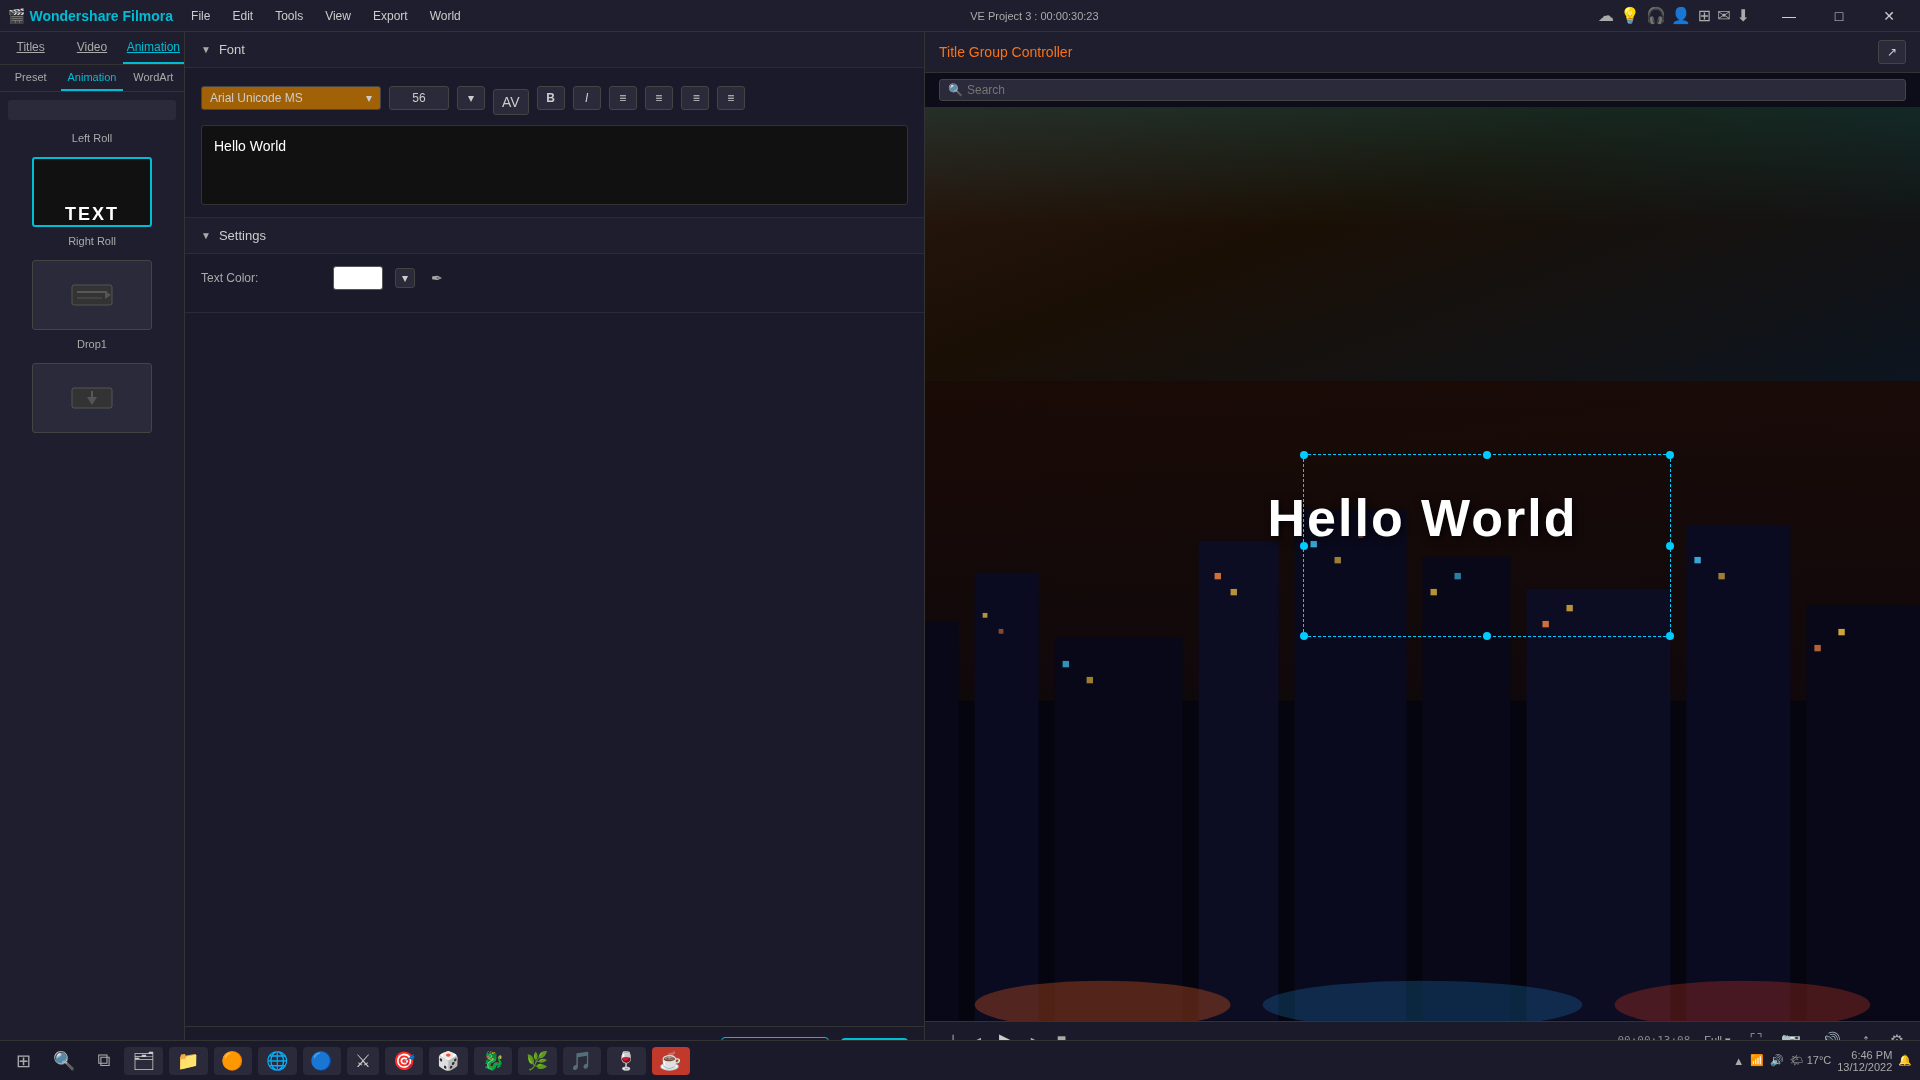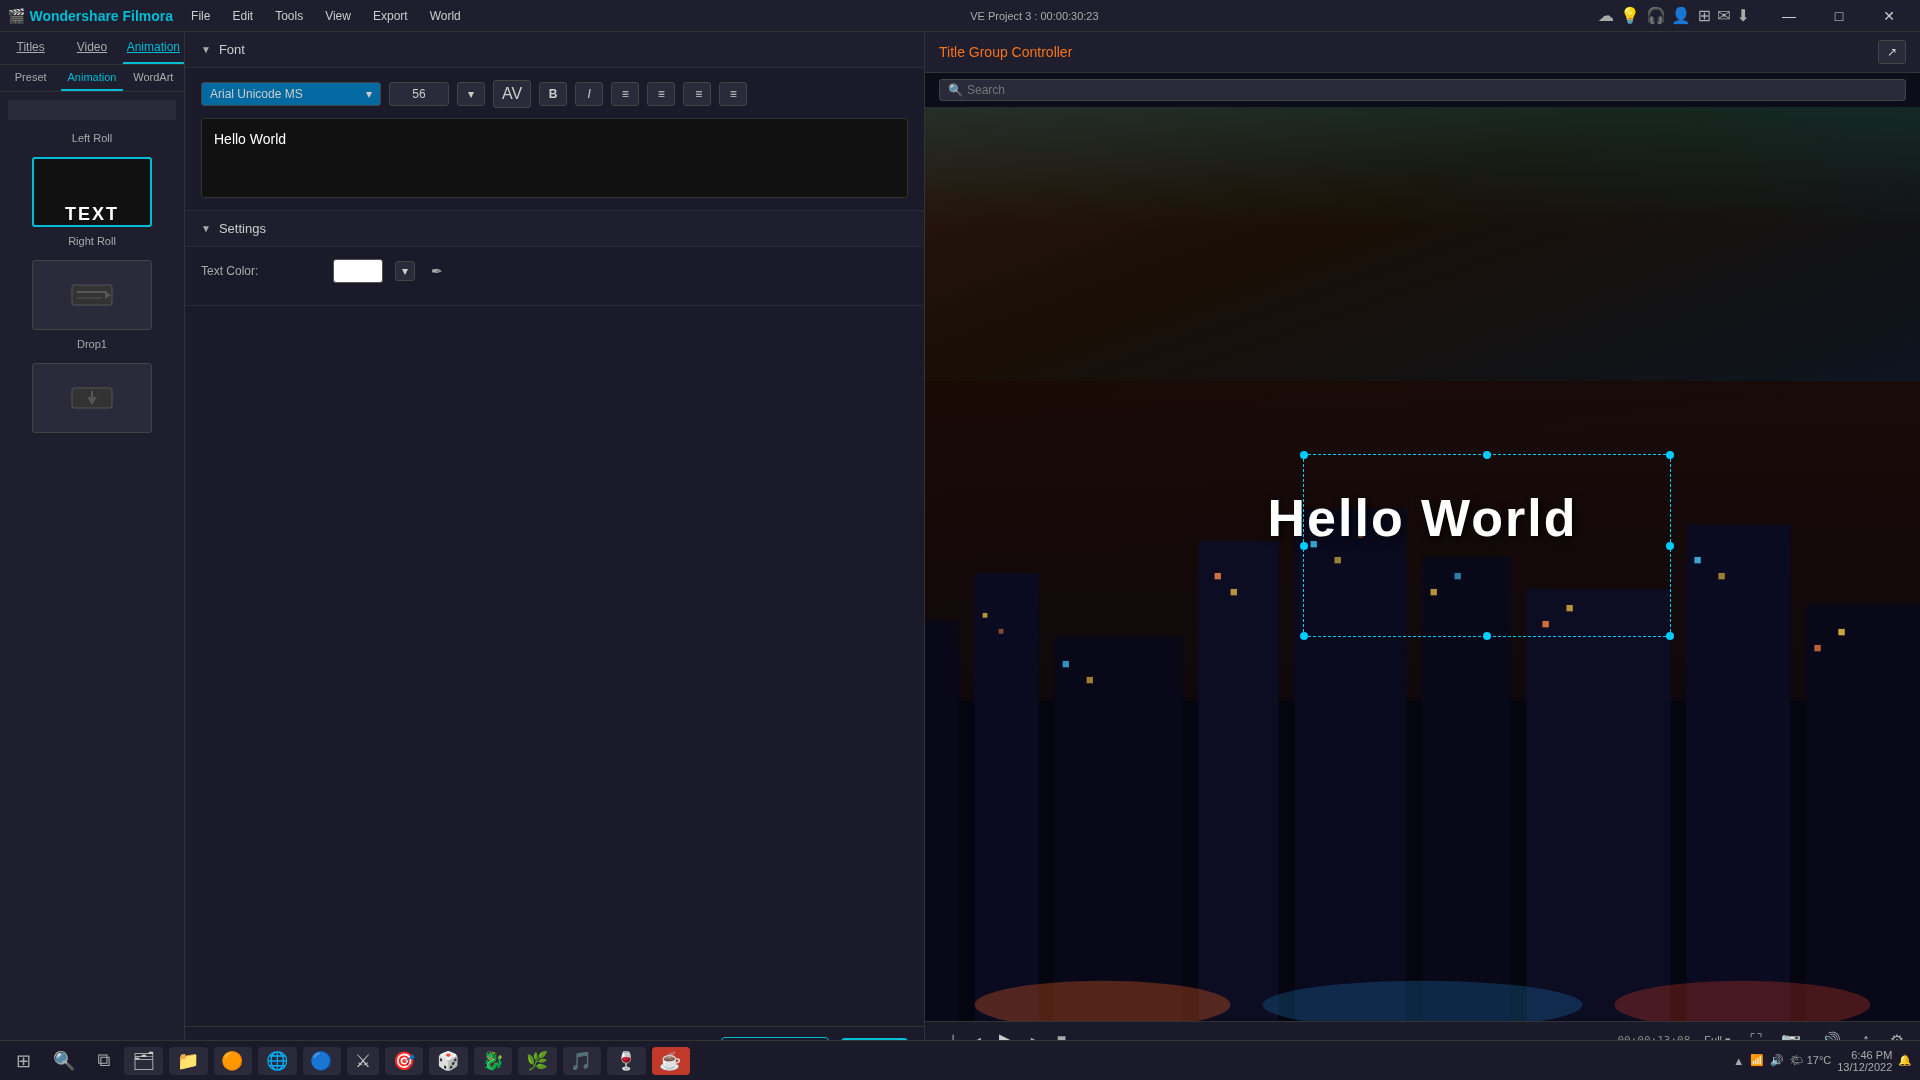--- a/index.html
+++ b/index.html
@@ -38,21 +38,21 @@
     
     #center-panel { width: 740px; background: #1a1a2a; border-right: 1px solid #333; display: flex; flex-direction: column; }
     #editor-area { flex: 1; padding: 0; overflow-y: auto; }
     .section-header { display: flex; align-items: center; padding: 10px 16px; background: #1e1e2e; border-bottom: 1px solid #2a2a3a; cursor: pointer; user-select: none; }
     .section-header .arrow { color: #aaa; margin-right: 8px; font-size: 10px; }
     .section-header .section-title { font-size: 13px; color: #ccc; font-weight: 500; }
     .section-content { padding: 12px 16px; border-bottom: 1px solid #2a2a3a; }
 
     
     .font-row { display: flex; align-items: center; gap: 8px; margin-bottom: 10px; }
-    .font-select { background: #0369a1; border: 1px solid #444; color: #ccc; padding: 4px 8px; border-radius: 3px; font-size: 12px; width: 180px; cursor: pointer; display: flex; align-items: center; justify-content: space-between; }
+    .font-select { background: #a16207; border: 1px solid #444; color: #ccc; padding: 4px 8px; border-radius: 3px; font-size: 12px; width: 180px; cursor: pointer; display: flex; align-items: center; justify-content: space-between; }
     .font-size-input { background: #2a2a3a; border: 1px solid #444; color: #ccc; padding: 4px 6px; border-radius: 3px; font-size: 12px; width: 60px; text-align: center; }
     .font-btn { background: #2a2a3a; border: 1px solid #444; color: #ccc; padding: 4px 8px; border-radius: 3px; cursor: pointer; font-size: 12px; min-width: 28px; text-align: center; }
     .font-btn.bold { font-weight: bold; }
     .font-btn.italic { font-style: italic; }
     .text-editor { background: #111; border: 1px solid #333; color: #fff; padding: 12px; border-radius: 3px; font-size: 14px; min-height: 80px; width: 100%; outline: none; font-family: Arial; }
 
     
     .setting-row { display: flex; align-items: center; margin-bottom: 10px; gap: 12px; }
     .setting-label { color: #aaa; font-size: 12px; width: 120px; }
     .color-picker-btn { width: 50px; height: 24px; background: white; border: 1px solid #555; border-radius: 3px; cursor: pointer; display: inline-block; }
@@ -200,21 +200,21 @@
         <span class="section-title">Font</span>
       </div>
       <div class="section-content">
         <div class="font-row">
           <div class="font-select">
             <span>Arial Unicode MS</span>
             <span>▾</span>
           </div>
           <div class="font-size-input">56</div>
           <div class="font-btn">▾</div>
-          <div class="font-btn" style="font-size:16px;">AV</div>
+          <div class="font-btn" style="font-size:14px;margin-top:9px;">AV</div>
           <div class="font-btn bold">B</div>
           <div class="font-btn italic">I</div>
           <div class="font-btn">≡</div>
           <div class="font-btn">≡</div>
           <div class="font-btn" style="text-align:right;">≡</div>
           <div class="font-btn">≡</div>
         </div>
         <div class="text-editor" contenteditable="true" style="">Hello World</div>
       </div>
 

